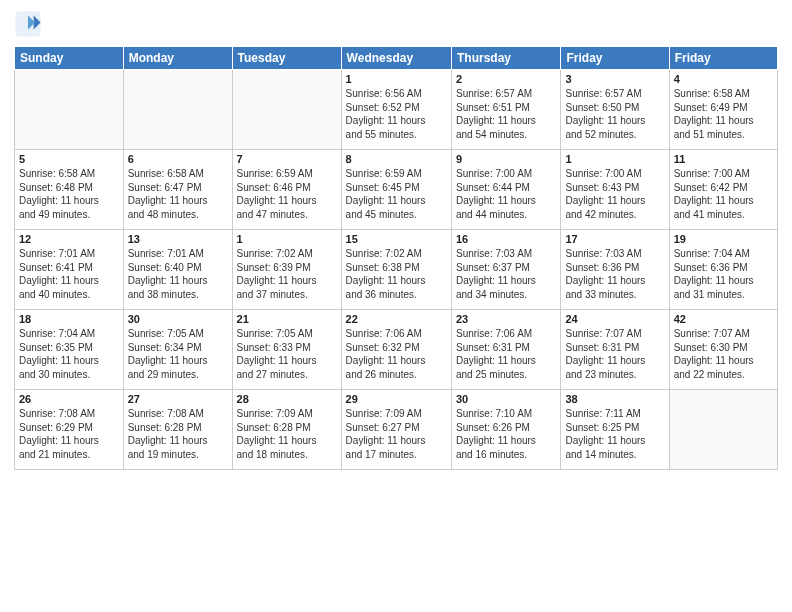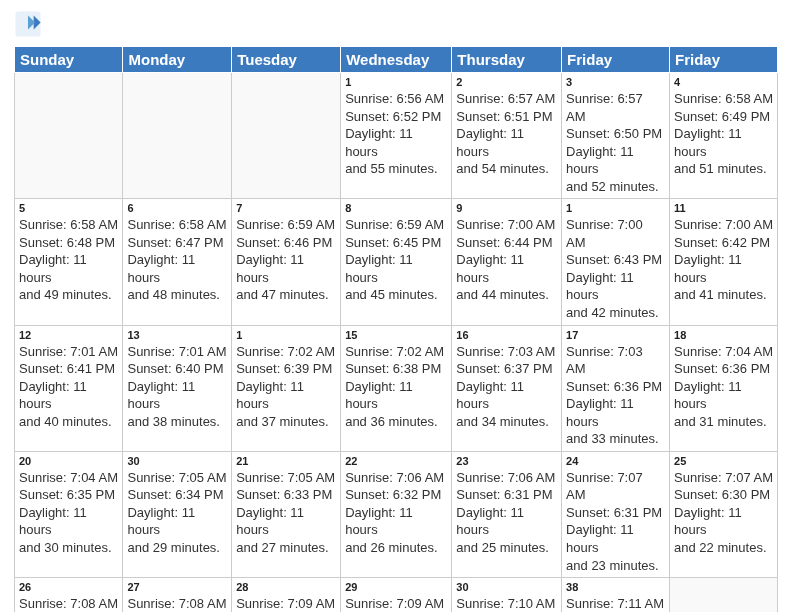--- a/index.html
+++ b/index.html
@@ -49,21 +49,21 @@
       font-size: 13px;
       color: #444;
     }
     .calendar {
       width: 100%;
       border-collapse: collapse;
     }
     .calendar th {
       background: #3c7abf;
       color: #fff;
-      font-size: 15px;
+      font-size: 12px;
       font-weight: bold;
       padding: 4px 5px;
       text-align: left;
       border: 1px solid #fff;
     }
     .calendar td {
       vertical-align: top;
       border: 1px solid #ccc;
       padding: 3px 4px;
       width: 113px;
@@ -75,21 +75,21 @@
     .calendar td.empty {
       background: #f9f9f9;
     }
     .day-num {
       font-size: 11px;
       font-weight: bold;
       color: #222;
       margin-bottom: 2px;
     }
     .day-info {
-      font-size: 13px;
+      font-size: 10px;
       color: #333;
       line-height: 1.35;
     }
   </style>
 </head>
 <body>
 
 <div class="page">
   <div class="header">
     <div class="logo">
@@ -192,27 +192,27 @@
           </td>
           <td>
             <div class="day-num">16</div>
             <div class="day-info">Sunrise: 7:03 AM<br>Sunset: 6:37 PM<br>Daylight: 11 hours<br>and 34 minutes.</div>
           </td>
           <td>
             <div class="day-num">17</div>
             <div class="day-info">Sunrise: 7:03 AM<br>Sunset: 6:36 PM<br>Daylight: 11 hours<br>and 33 minutes.</div>
           </td>
           <td>
+            <div class="day-num">19</div>
+            <div class="day-info">Sunrise: 7:04 AM<br>Sunset: 6:36 PM<br>Daylight: 11 hours<br>and 31 minutes.</div>
+          </td>
+        </tr>
+        <tr>
+          <td>
             <div class="day-num">18</div>
-            <div class="day-info">Sunrise: 7:04 AM<br>Sunset: 6:36 PM<br>Daylight: 11 hours<br>and 31 minutes.</div>
-          </td>
-        </tr>
-        <tr>
-          <td>
-            <div class="day-num">20</div>
             <div class="day-info">Sunrise: 7:04 AM<br>Sunset: 6:35 PM<br>Daylight: 11 hours<br>and 30 minutes.</div>
           </td>
           <td>
             <div class="day-num">30</div>
             <div class="day-info">Sunrise: 7:05 AM<br>Sunset: 6:34 PM<br>Daylight: 11 hours<br>and 29 minutes.</div>
           </td>
           <td>
             <div class="day-num">21</div>
             <div class="day-info">Sunrise: 7:05 AM<br>Sunset: 6:33 PM<br>Daylight: 11 hours<br>and 27 minutes.</div>
           </td>
@@ -222,21 +222,21 @@
           </td>
           <td>
             <div class="day-num">23</div>
             <div class="day-info">Sunrise: 7:06 AM<br>Sunset: 6:31 PM<br>Daylight: 11 hours<br>and 25 minutes.</div>
           </td>
           <td>
             <div class="day-num">24</div>
             <div class="day-info">Sunrise: 7:07 AM<br>Sunset: 6:31 PM<br>Daylight: 11 hours<br>and 23 minutes.</div>
           </td>
           <td>
-            <div class="day-num">25</div>
+            <div class="day-num">42</div>
             <div class="day-info">Sunrise: 7:07 AM<br>Sunset: 6:30 PM<br>Daylight: 11 hours<br>and 22 minutes.</div>
           </td>
         </tr>
         <tr>
           <td>
             <div class="day-num">26</div>
             <div class="day-info">Sunrise: 7:08 AM<br>Sunset: 6:29 PM<br>Daylight: 11 hours<br>and 21 minutes.</div>
           </td>
           <td>
             <div class="day-num">27</div>

